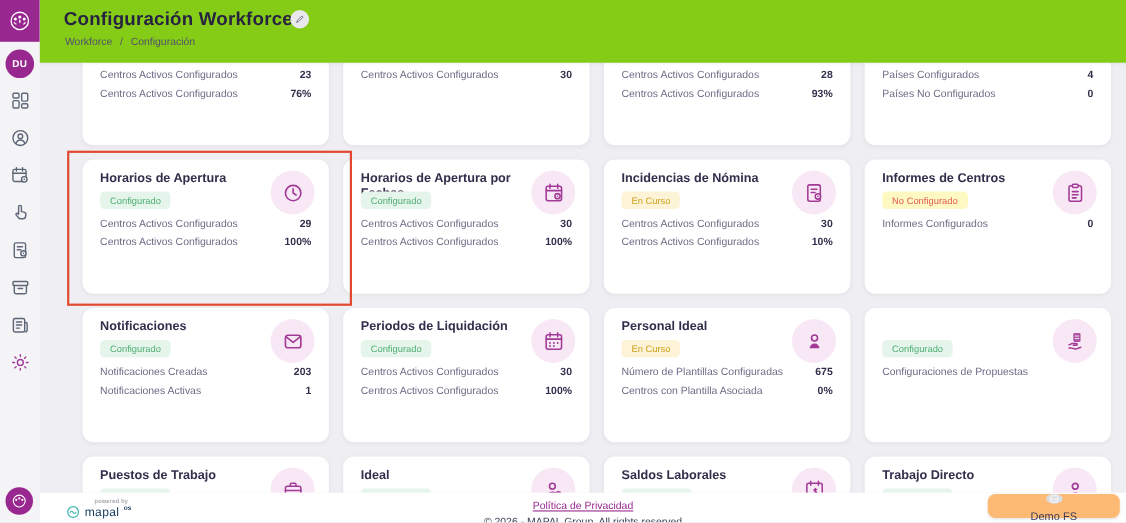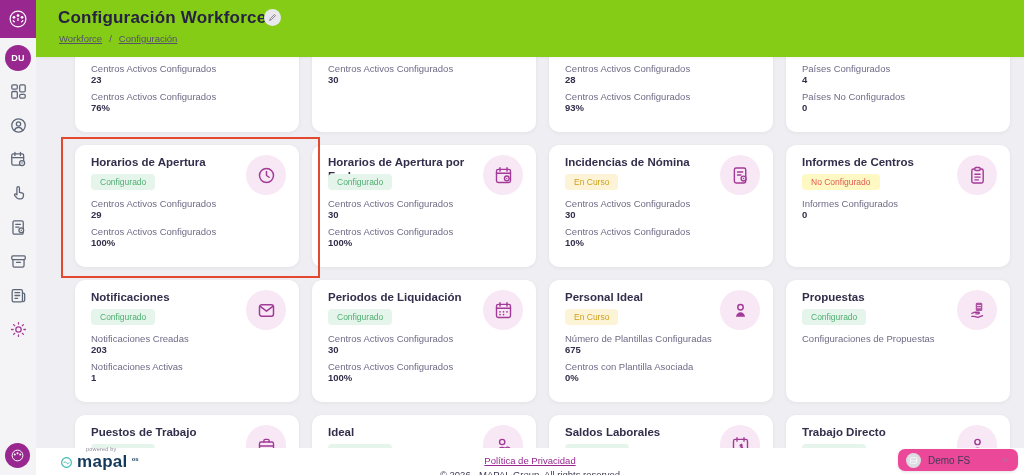--- a/index.html
+++ b/index.html
@@ -15,54 +15,54 @@
   .side-icon { width:19px; height:19px; color:#5c6676; display:flex; align-items:center; justify-content:center; cursor:pointer; }
   .side-icon.active { color:#a23a97; }
   .side-icon svg { width:19px; height:19px; }
   .bottom-logo { position:absolute; left:5px; bottom:7px; width:25px; height:25px; border-radius:50%; background:#98278f; display:flex; align-items:center; justify-content:center; }
 
   
   .header { position:absolute; left:36px; top:0; width:988px; height:57px; background:#84cc16; z-index:20; box-shadow:0 1px 3px rgba(30,25,60,.05); }
   .page-title { position:absolute; left:22px; top:8px; font-size:17px; font-weight:800; color:#272242; letter-spacing:.2px; }
   .edit-circle { position:absolute; left:228px; top:9px; width:17px; height:17px; border-radius:50%; background:#e9e8ec; display:flex; align-items:center; justify-content:center; cursor:pointer; }
   .breadcrumb { position:absolute; left:23px; top:33px; font-size:9.5px; color:#55516b; display:flex; gap:7px; align-items:center; }
-  .breadcrumb .crumb { cursor:pointer;text-decoration:underline; }
+  .breadcrumb .crumb { cursor:pointer; }
 
   
   .content { position:absolute; left:36px; top:57px; width:988px; height:391px; overflow:hidden; }
   .cards { position:absolute; left:39px; top:-47px; width:935px; }
   .row { position:absolute; left:0; display:flex; gap:13px; }
   .row1 { top:0; } .row2 { top:135px; } .row3 { top:270px; } .row4 { top:405px; }
   .card { position:relative; width:224px; height:122px; background:#fff; border-radius:10px; box-shadow:0 1px 4px rgba(40,35,70,.06); cursor:pointer; flex:0 0 auto; }
   .card-title { position:absolute; top:11px; left:16px; right:60px; font-size:11.5px; font-weight:700; color:#322e4b; line-height:1.2; }
   .badge { position:absolute; top:29px; left:16px; font-size:8.5px; padding:3px 9px; border-radius:4px; white-space:nowrap; }
   .badge[data-status="configured"]     { background:#e6f5eb; color:#4fae72; }
   .badge[data-status="in-progress"]    { background:#fdf3d7; color:#cfa21b; }
   .badge[data-status="not-configured"] { background:#fef9c3; color:#e15a54; }
   .icon-circle { position:absolute; top:10px; right:13px; width:40px; height:40px; border-radius:50%; background:#f8e8f5; color:#a23a97; display:flex; align-items:center; justify-content:center; }
   .icon-circle svg { width:21px; height:21px; }
   .stats { position:absolute; top:53px; left:16px; right:16px; }
-  .stat { display:flex; justify-content:space-between; align-items:baseline; margin-bottom:6px;flex-direction:column; }
+  .stat { display:flex; justify-content:space-between; align-items:baseline; margin-bottom:6px; }
   .stat .sl { font-size:9.5px; color:#6f6b86; }
   .stat .sv { font-size:9.5px; font-weight:bold; color:#322e4b; }
   .card.top-cut .stats { top:53px; }
 
   .highlight-rect { position:absolute; left:25px; top:80px; width:259px; height:141px; border:2px solid #e2492f; z-index:5; pointer-events:none; }
 
   
   .footer { position:absolute; left:36px; bottom:0; width:988px; height:27px; background:#ffffff; z-index:25; }
   .footer-center { position:absolute; left:0; right:0; top:2px; text-align:center; }
   .privacy-link { font-size:9.5px; color:#98278f; text-decoration:underline; cursor:pointer; }
   .copyright { font-size:9.5px; color:#3f3b55; margin-top:1px; }
   .powered { position:absolute; left:24px; bottom:3px; }
   .powered-by { font-size:5.5px; color:#8a8a95; margin-left:26px; letter-spacing:.2px; }
   .brand-row { display:flex; align-items:center; gap:4px; }
-  .brand-name { font-size:17px; font-weight:bold; color:#15395c; letter-spacing:.3px; }
+  .brand-name { font-size:11px; font-weight:normal; color:#15395c; letter-spacing:.3px; }
   .brand-suffix { font-size:6px; font-weight:bold; color:#15395c; margin-top:-6px; }
-  .env-pill { position:absolute; right:6px; bottom:4px; width:120px; height:22px; background:#ec4899; border-radius:7px; box-shadow:0 1px 3px rgba(30,25,60,.12); display:flex; align-items:center; padding:0 8px; gap:7px; cursor:pointer; }
+  .env-pill { position:absolute; right:6px; bottom:4px; width:120px; height:22px; background:#fdba74; border-radius:7px; box-shadow:0 1px 3px rgba(30,25,60,.12); display:flex; align-items:center; padding:0 8px; gap:7px; cursor:pointer;flex-direction:column; }
   .env-avatar { width:15px; height:15px; border-radius:50%; background:#dcdde3; color:#fff; display:flex; align-items:center; justify-content:center; }
   .env-label { flex:1; font-size:10px; color:#3f3b55; }
   .env-chevron { color:#8a8a95; display:flex; }
 </style>
 </head>
 <body>
 
 <div class="screen">
 
   <div class="sidebar">
@@ -356,21 +356,20 @@
                 <span class="sv">675</span>
               </div>
             <div class="stat">
                 <span class="sl">Centros con Plantilla Asociada</span>
                 <span class="sv">0%</span>
               </div>
           </div>
         </div>
 
         <div class="card">
-          <div class="card-title">Propuestas</div>
           <span class="badge" data-status="configured">Configurado</span>
           <span class="icon-circle">
             <svg viewBox="0 0 24 24" fill="none" stroke="currentColor" stroke-width="1.5" stroke-linecap="round" stroke-linejoin="round">
               <rect x="10" y="3" width="7.5" height="9.5" rx="1.5" fill="currentColor" opacity=".85" stroke="none"></rect>
               <path d="M12 6.3h3.5M12 8.8h3.5" stroke="#f8e8f5" stroke-width="1"></path>
               <path d="M5.5 15.3c1.5 0 2-1.3 3.5-1.3h4.2c1.2 0 1.2 1.8 0 1.8h-3.2"></path>
               <path d="M5.5 18.8h2.6l4.4 1 5.3-1.9"></path>
             </svg>
           </span>
           <div class="stats">

